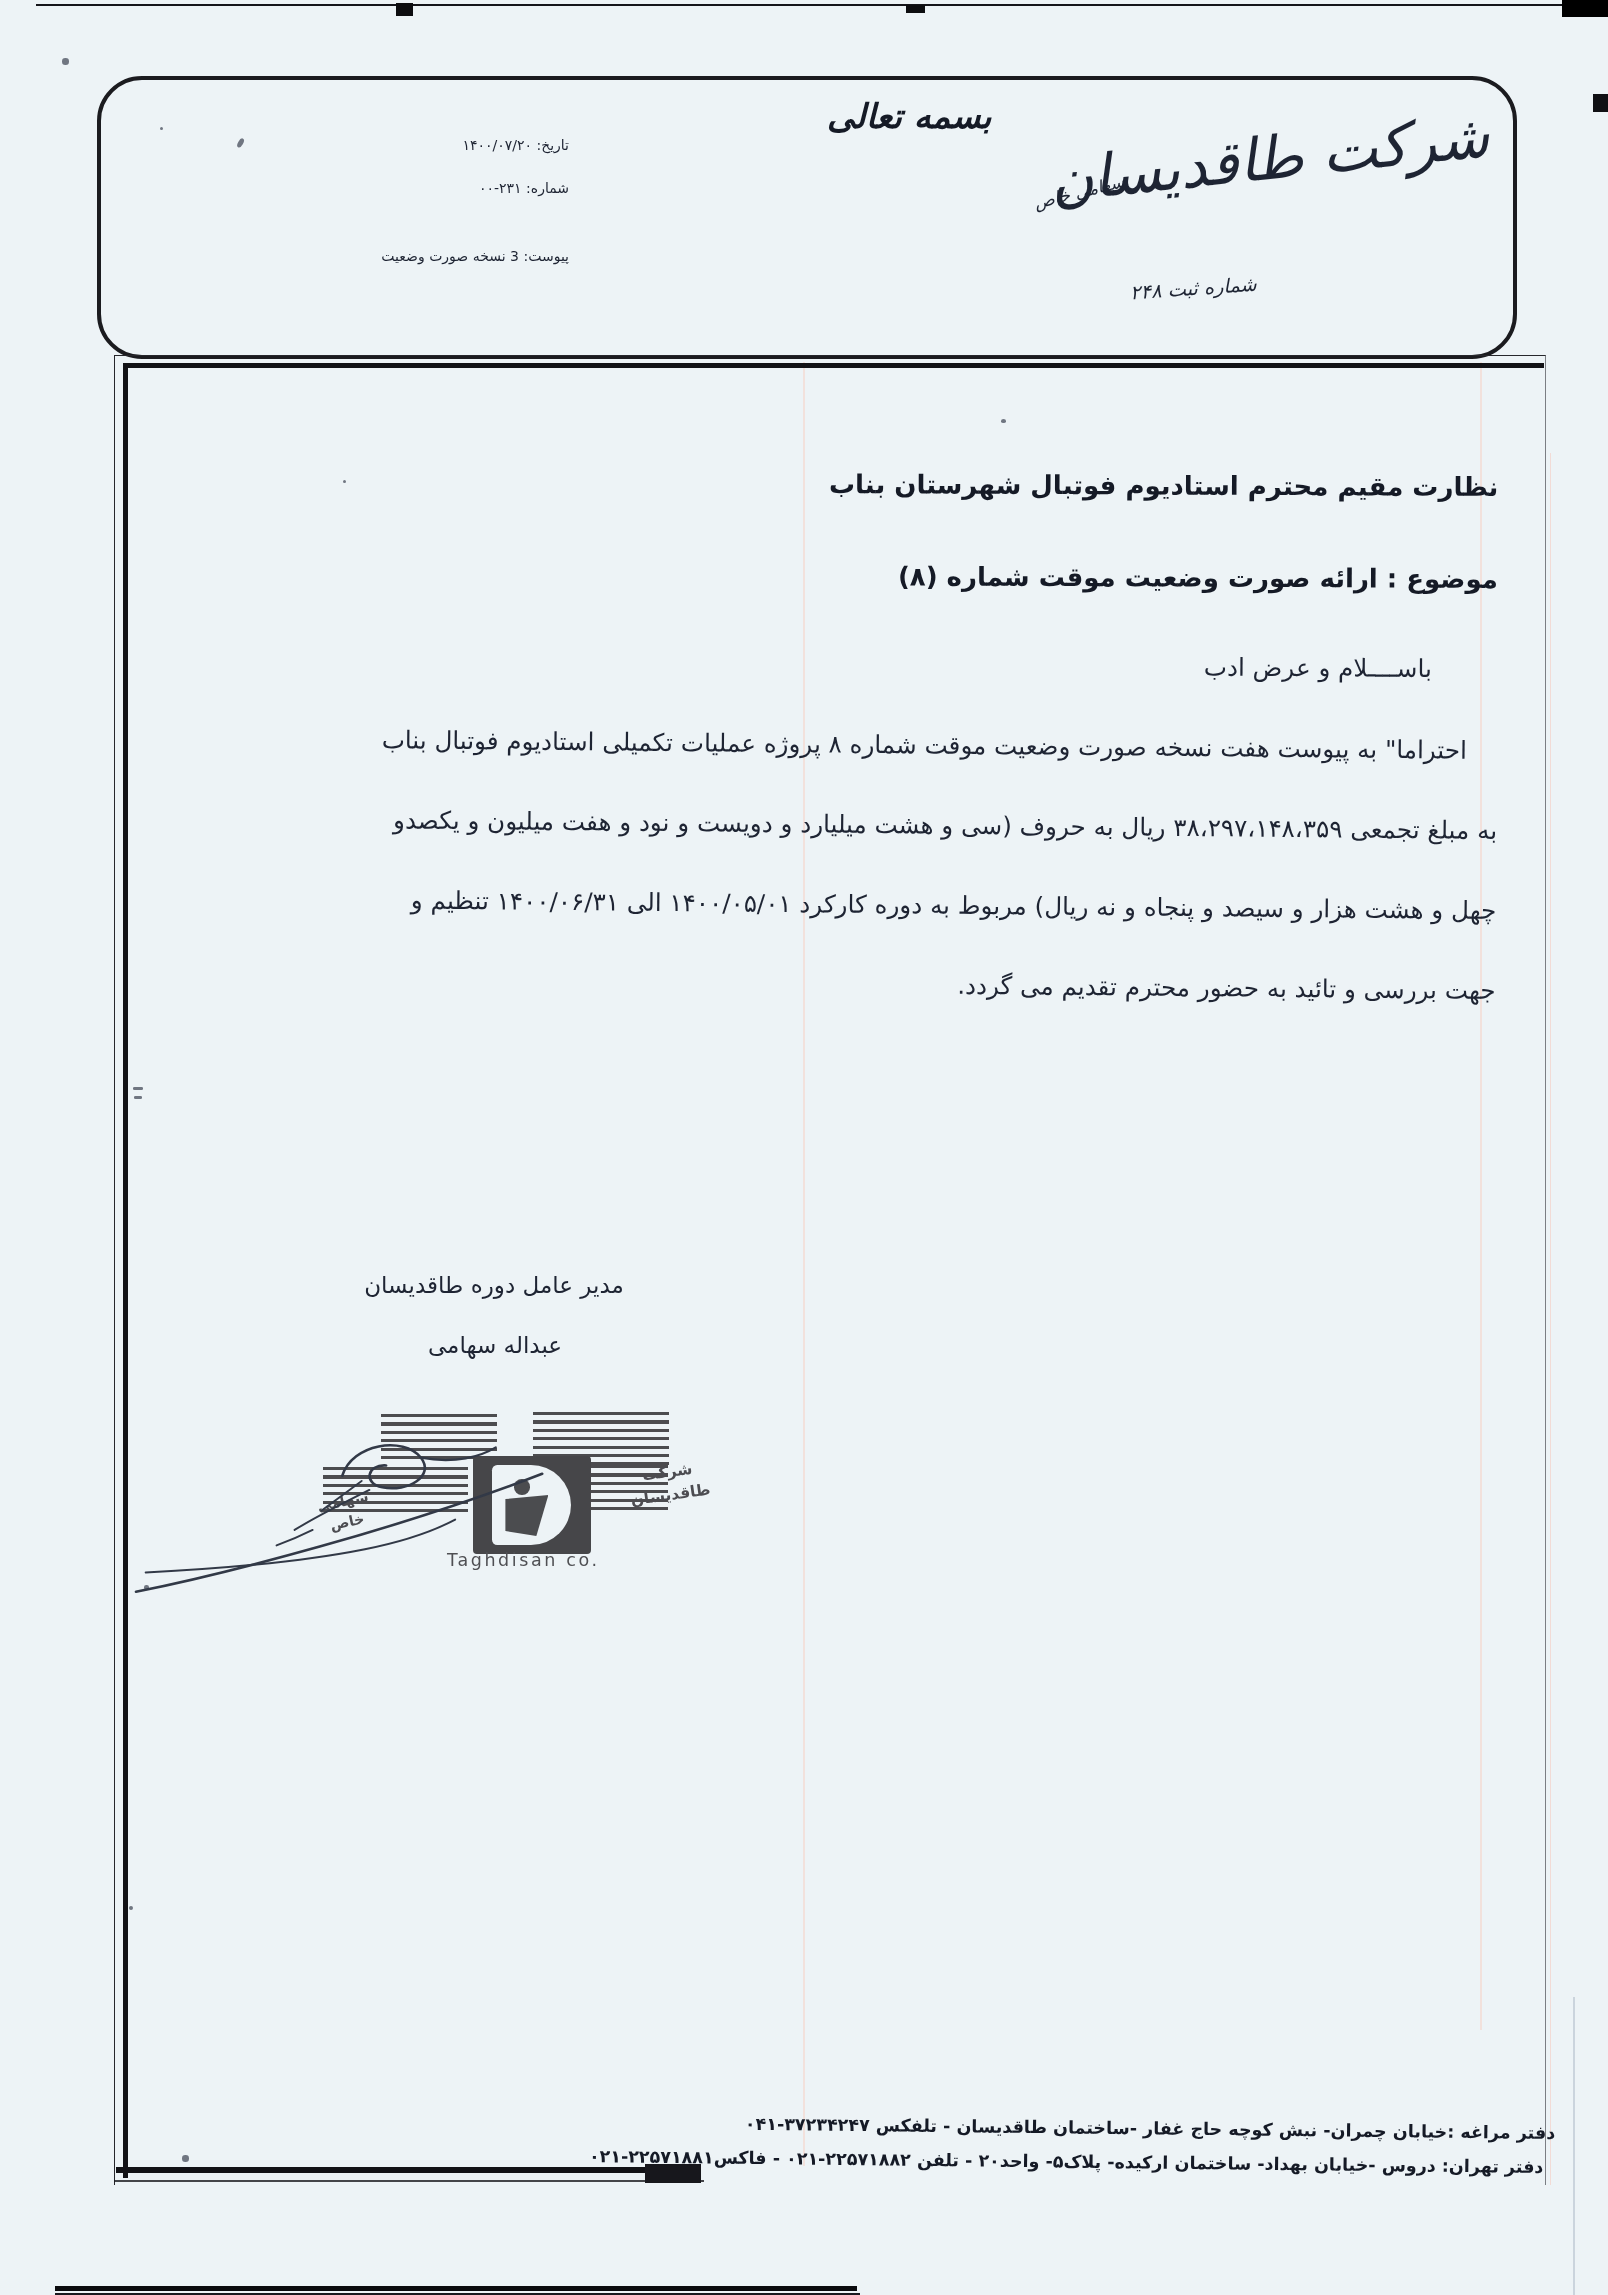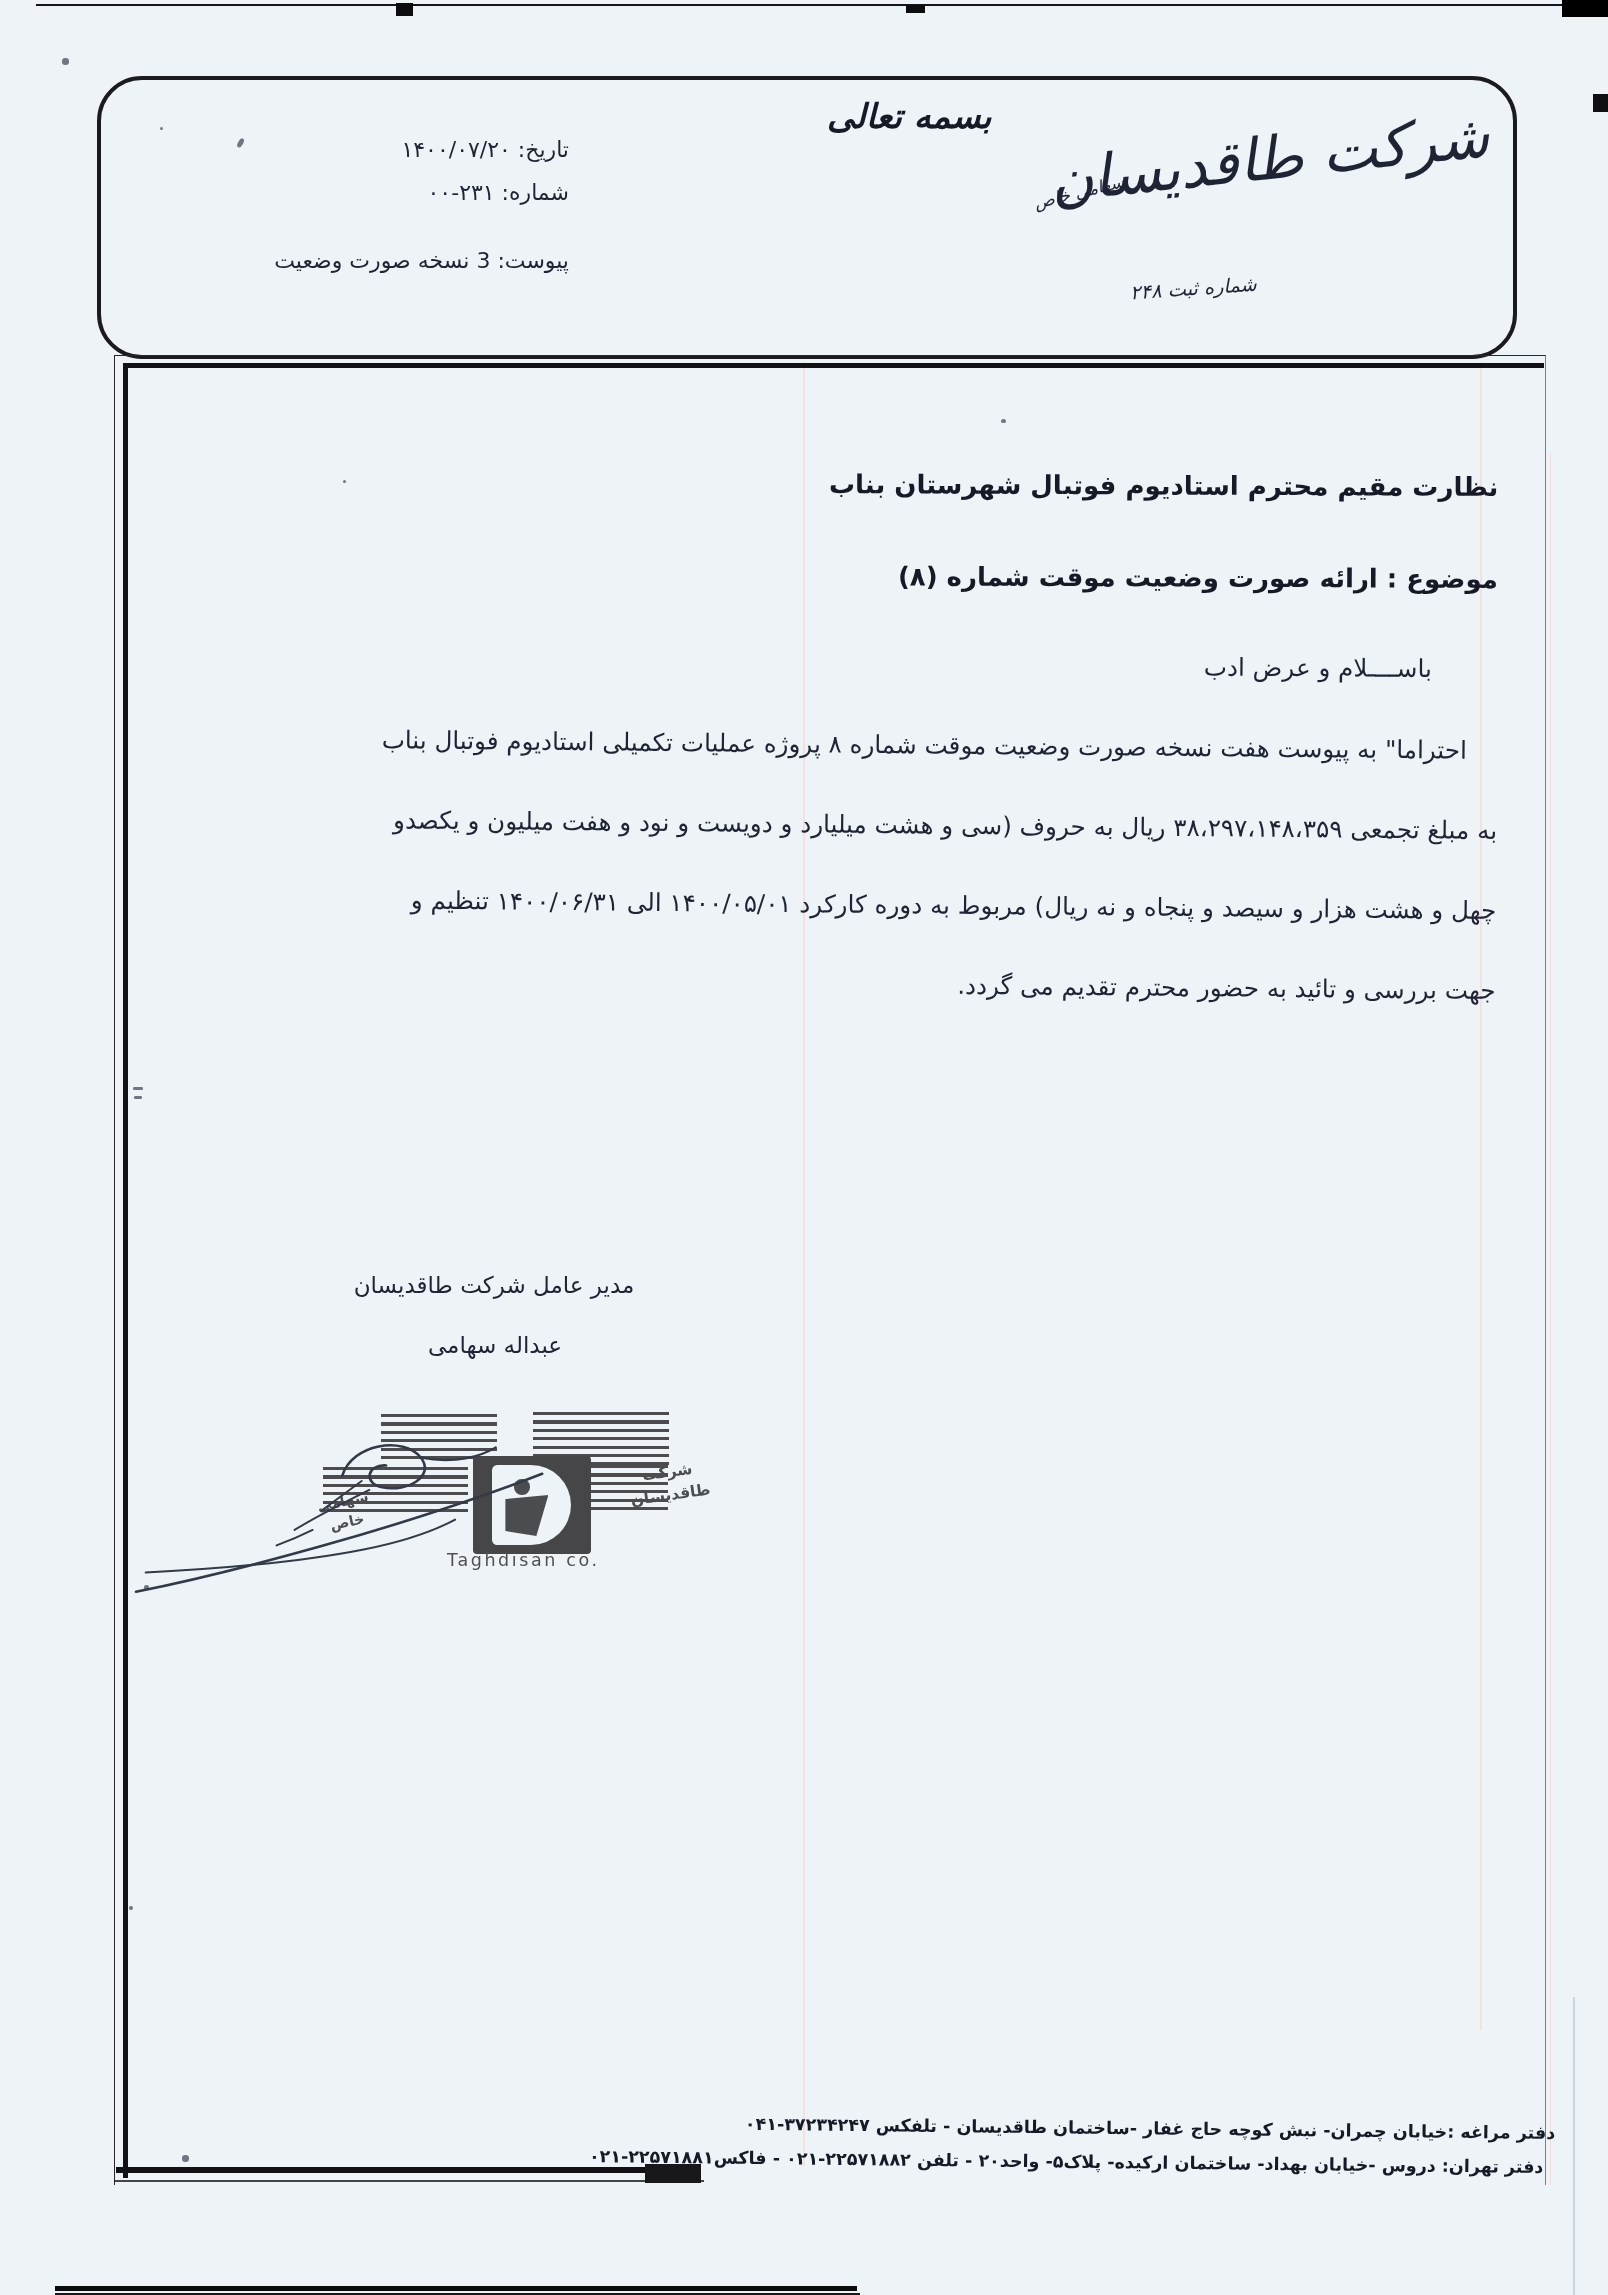--- a/index.html
+++ b/index.html
@@ -38,21 +38,21 @@
     transform:rotate(-6deg); transform-origin:0 50%;
   }
   #company-type{
     left:1033px;top:182px;font-size:17px;font-style:italic;
     transform:rotate(-14deg);
   }
   #registration-number{
     left:1130px;top:277px;font-size:19.4px;font-style:italic;
     transform:rotate(-4deg);
   }
-  .meta-row{right:1039px;font-size:22px;text-align:right;}
+  .meta-row{right:1039px;font-size:14px;text-align:right;}
   #meta-date{top:137px;}
   #meta-number{top:180px;}
   #meta-attachment{top:248px;}
 
   
   #content-box-outer{
     left:114px;top:355px;width:1430px;height:1829px;
     border-top:1.9px solid #26262b;border-left:1.9px solid #26262b;
     border-right:1.9px solid rgba(30,30,36,.55);
   }
@@ -142,21 +142,21 @@
   <div class="abs rtl bold" id="subject">موضوع : ارائه صورت وضعیت موقت شماره (۸)</div>
   <div class="abs rtl" id="salutation">باســــلام و عرض ادب</div>
 
   <div class="abs" id="letter-body">
     <div class="body-line indent">احتراما" به پیوست هفت نسخه صورت وضعیت موقت شماره ۸ پروژه عملیات تکمیلی استادیوم فوتبال بناب</div>
     <div class="body-line">به مبلغ تجمعی ۳۸،۲۹۷،۱۴۸،۳۵۹ ریال به حروف (سی و هشت میلیارد و دویست و نود و هفت میلیون و یکصدو</div>
     <div class="body-line">چهل و هشت هزار و سیصد و پنجاه و نه ریال) مربوط به دوره کارکرد ۱۴۰۰/۰۵/۰۱ الی ۱۴۰۰/۰۶/۳۱ تنظیم و</div>
     <div class="body-line">جهت بررسی و تائید به حضور محترم تقدیم می گردد.</div>
   </div>
 
-  <div class="abs rtl" id="signature-title">مدیر عامل شرکت طاقدیسان</div>
+  <div class="abs rtl" id="signature-title">مدیر عامل دوره طاقدیسان</div>
   <div class="abs rtl" id="signature-name">عبداله سهامی</div>
 
   <div class="abs" id="stamp">
     <div class="stripes" id="stamp-stripes-a"></div>
     <div class="stripes" id="stamp-stripes-b"></div>
     <div class="stripes" id="stamp-stripes-c"></div>
     <div class="stripes" id="stamp-stripes-d"></div>
     <div id="stamp-core">
       <div id="stamp-core-d">
         <div id="stamp-fig-head"></div>

